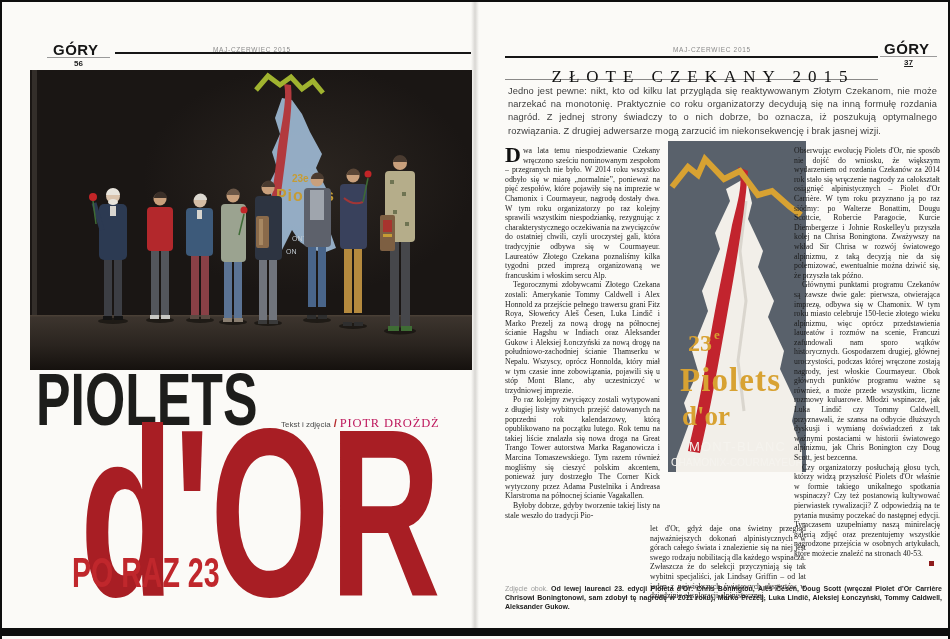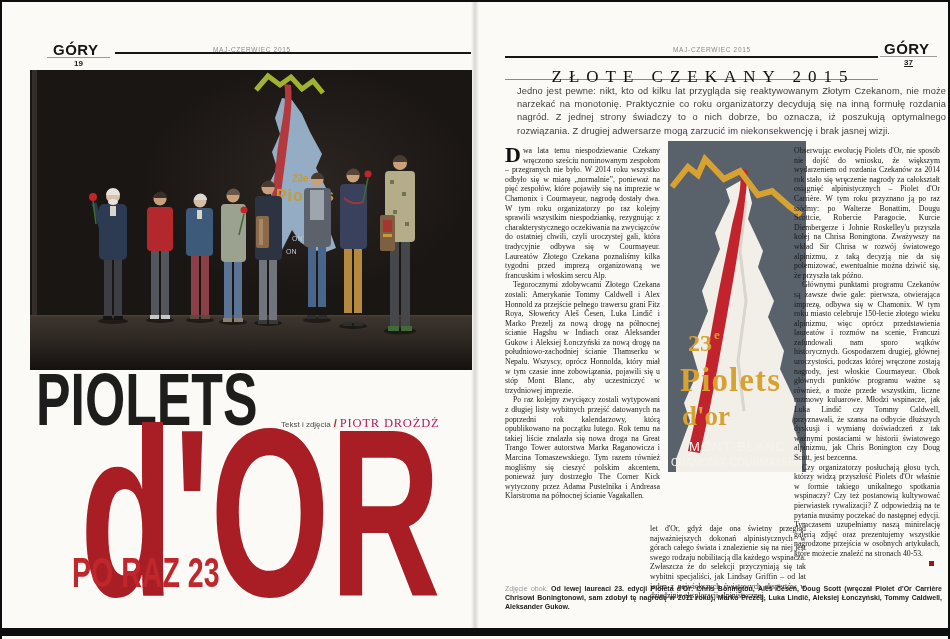--- a/index.html
+++ b/index.html
@@ -34,21 +34,21 @@
 
   figure{margin:0;padding:0;}
   .photo{position:absolute;left:30px;top:70px;width:442px;height:228px;}
   .poster{position:absolute;left:668px;top:141px;width:138px;height:331px;text-decoration:underline;}
 
   
   .article-title{position:absolute;left:505px;top:59px;width:373px;text-align:center;
       font-family:"Liberation Serif",serif;font-size:17px;letter-spacing:7px;text-indent:7px;color:#111;}
   .thin-rule{position:absolute;left:505px;top:79px;width:373px;height:1px;background:rgba(0,0,0,.45);}
   .lead{position:absolute;left:508px;top:85px;width:429px;font-size:9.3px;line-height:13.2px;
-        text-align:justify;color:#3d3d3d;letter-spacing:.1px;margin-left:9px;}
+        text-align:justify;color:#3d3d3d;letter-spacing:.1px;}
   .col{position:absolute;top:146px;height:454px;overflow:hidden;
        font-family:"Liberation Serif",serif;font-size:7.8px;line-height:9.6px;text-align:justify;color:#1b1b1b;}
   .col p{margin:0;}
   .col p + p{text-indent:8px;}
   .col1{left:505px;width:155px;}
   .col2{left:650px;width:156px;top:476px;height:124px;margin-top:48px;}
   .col3{left:794px;width:146px;font-family:Liberation Serif, serif;}
   .dropcap{float:left;font-size:22px;line-height:17.5px;font-weight:bold;margin-right:2px;
            font-family:"Liberation Serif",serif;color:#111;}
   .endmark{position:absolute;left:929px;top:561px;width:5px;height:5px;background:#8e1c1c;}
@@ -64,21 +64,21 @@
 
   <div class="edge edge-top"></div>
   <div class="edge edge-bottom"></div>
   <div class="edge edge-left"></div>
   <div class="edge edge-right"></div>
   <div class="fold"></div>
 
   <div>
     <div class="brand" style="left:53px;top:41px;">GÓRY</div>
     <div class="brand-rule" style="left:47px;top:57px;width:63px;"></div>
-    <div class="pagenum" style="left:47px;top:59px;width:63px;">19</div>
+    <div class="pagenum" style="left:47px;top:59px;width:63px;">56</div>
     <div class="issue-date" style="left:213px;top:46px;">MAJ-CZERWIEC 2015</div>
     <div class="header-rule" style="left:115px;top:52px;width:356px;height:1.5px;"></div>
 
     <figure class="photo">
       <svg width="442" height="300" viewBox="0 0 442 300">
         <defs>
           <linearGradient id="floorG" x1="0" y1="0" x2="0" y2="1">
             <stop offset="0" stop-color="#3e362f"></stop>
               <stop offset=".55" stop-color="#2a241f"></stop>
               <stop offset="1" stop-color="#15110e"></stop>
@@ -230,20 +230,21 @@
 
     <h1 class="article-title" style="margin:8px;font-weight:normal;">ZŁOTE CZEKANY 2015</h1>
     <div class="thin-rule"></div>
 
     <div class="lead">Jedno jest pewne: nikt, kto od kilku lat przygląda się reaktywowanym Złotym Czekanom, nie może narzekać na monotonię. Praktycznie co roku organizatorzy decydują się na inną formułę rozdania nagród. Z jednej strony świadczy to o nich dobrze, bo oznacza, iż poszukują optymalnego rozwiązania. Z drugiej adwersarze mogą zarzucić im niekonsekwencję i brak jasnej wizji.</div>
 
     <div class="col col1">
       <p><span class="dropcap">D</span><span>wa lata temu niespodziewanie Czekany wręczono sześciu nominowanym zespołom – przegranych nie było. W 2014 roku wszystko odbyło się w miarę „normalnie”, ponieważ na pięć zespołów, które pojawiły się na imprezie w Chamonix i Courmayeur, nagrodę dostały dwa. W tym roku organizatorzy po raz kolejny sprawili wszystkim niespodziankę, rezygnując z charakterystycznego oczekiwania na zwycięzców do ostatniej chwili, czyli uroczystej gali, która tradycyjnie odbywa się w Courmayeur. Laureatów Złotego Czekana poznaliśmy kilka tygodni przed imprezą organizowaną we francuskim i włoskim sercu Alp.</span></p>
       <p>Tegorocznymi zdobywcami Złotego Czekana zostali: Amerykanie Tommy Caldwell i Alex Honnold za przejście pełnego trawersu grani Fitz Roya, Słoweńcy Aleš Česen, Luka Lindič i Marko Prezelj za nową drogę na północnej ścianie Hagshu w Indiach oraz Aleksander Gukow i Aleksiej Łonczyński za nową drogę na południowo-zachodniej ścianie Thamserku w Nepalu. Wszyscy, oprócz Honnolda, który miał w tym czasie inne zobowiązania, pojawili się u stóp Mont Blanc, aby uczestniczyć w trzydniowej imprezie.</p>
       <p>Po raz kolejny zwycięzcy zostali wytypowani z długiej listy wybitnych przejść datowanych na poprzedni rok kalendarzowy, którą opublikowano na początku lutego. Rok temu na takiej liście znalazła się nowa droga na Great Trango Tower autorstwa Marka Raganowicza i Marcina Tomaszewskiego. Tym razem również mogliśmy się cieszyć polskim akcentem, ponieważ jury dostrzegło The Corner Kick wytyczony przez Adama Pustelnika i Andreasa Klarstroma na północnej ścianie Vagakallen.</p>
+      <p>Byłoby dobrze, gdyby tworzenie takiej listy na stale weszło do tradycji Pio-</p>
     </div>
 
     <figure class="poster">
       <svg width="138" height="331" viewBox="0 0 138 331">
         <rect width="138" height="331" fill="#59616b"></rect>
         <polygon fill="#f2efe9" points="8,318 22,280 16,262 30,230 24,210 40,170 34,150 52,108 47,92 62,60 58,48 72,40 78,36 84,62 80,78 95,110 90,126 106,160 100,176 116,210 112,228 128,262 124,280 134,310 134,331 8,331"></polygon>
         <polyline points="78,60 72,110 78,160 70,220 76,270" fill="none" stroke="#c9c5bd" stroke-width="3" opacity=".6"></polyline>
         <path d="M70,26 C76,40 70,60 64,84 C58,116 48,160 40,210 C34,248 26,286 20,310 L32,312 C42,270 50,225 58,180 C66,135 76,80 80,30 Z" fill="#c2242e"></path>
         <polyline points="4,46 20,26 30,34 37,18 56,38 72,30 90,54 104,50 122,66 133,74" fill="none" stroke="#d8a232" stroke-width="6"></polyline>
         <g fill="#d8a232" font-family="Liberation Serif, serif" font-weight="bold">

